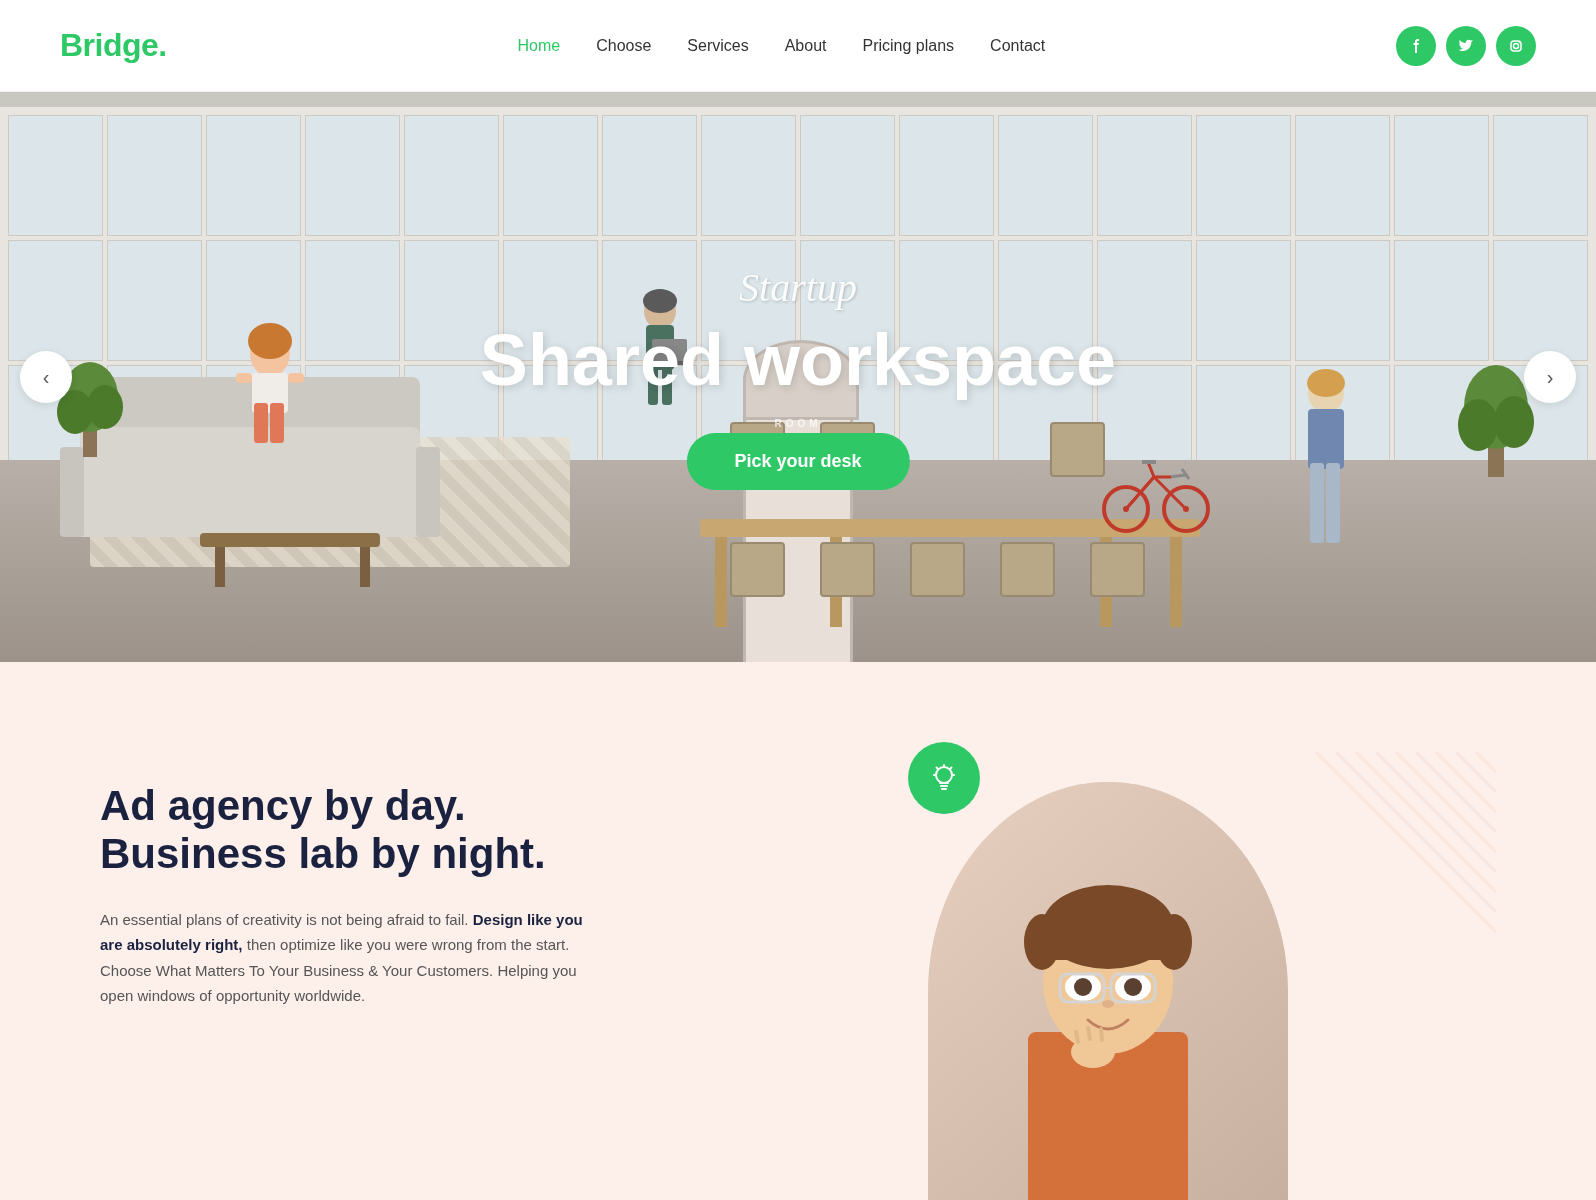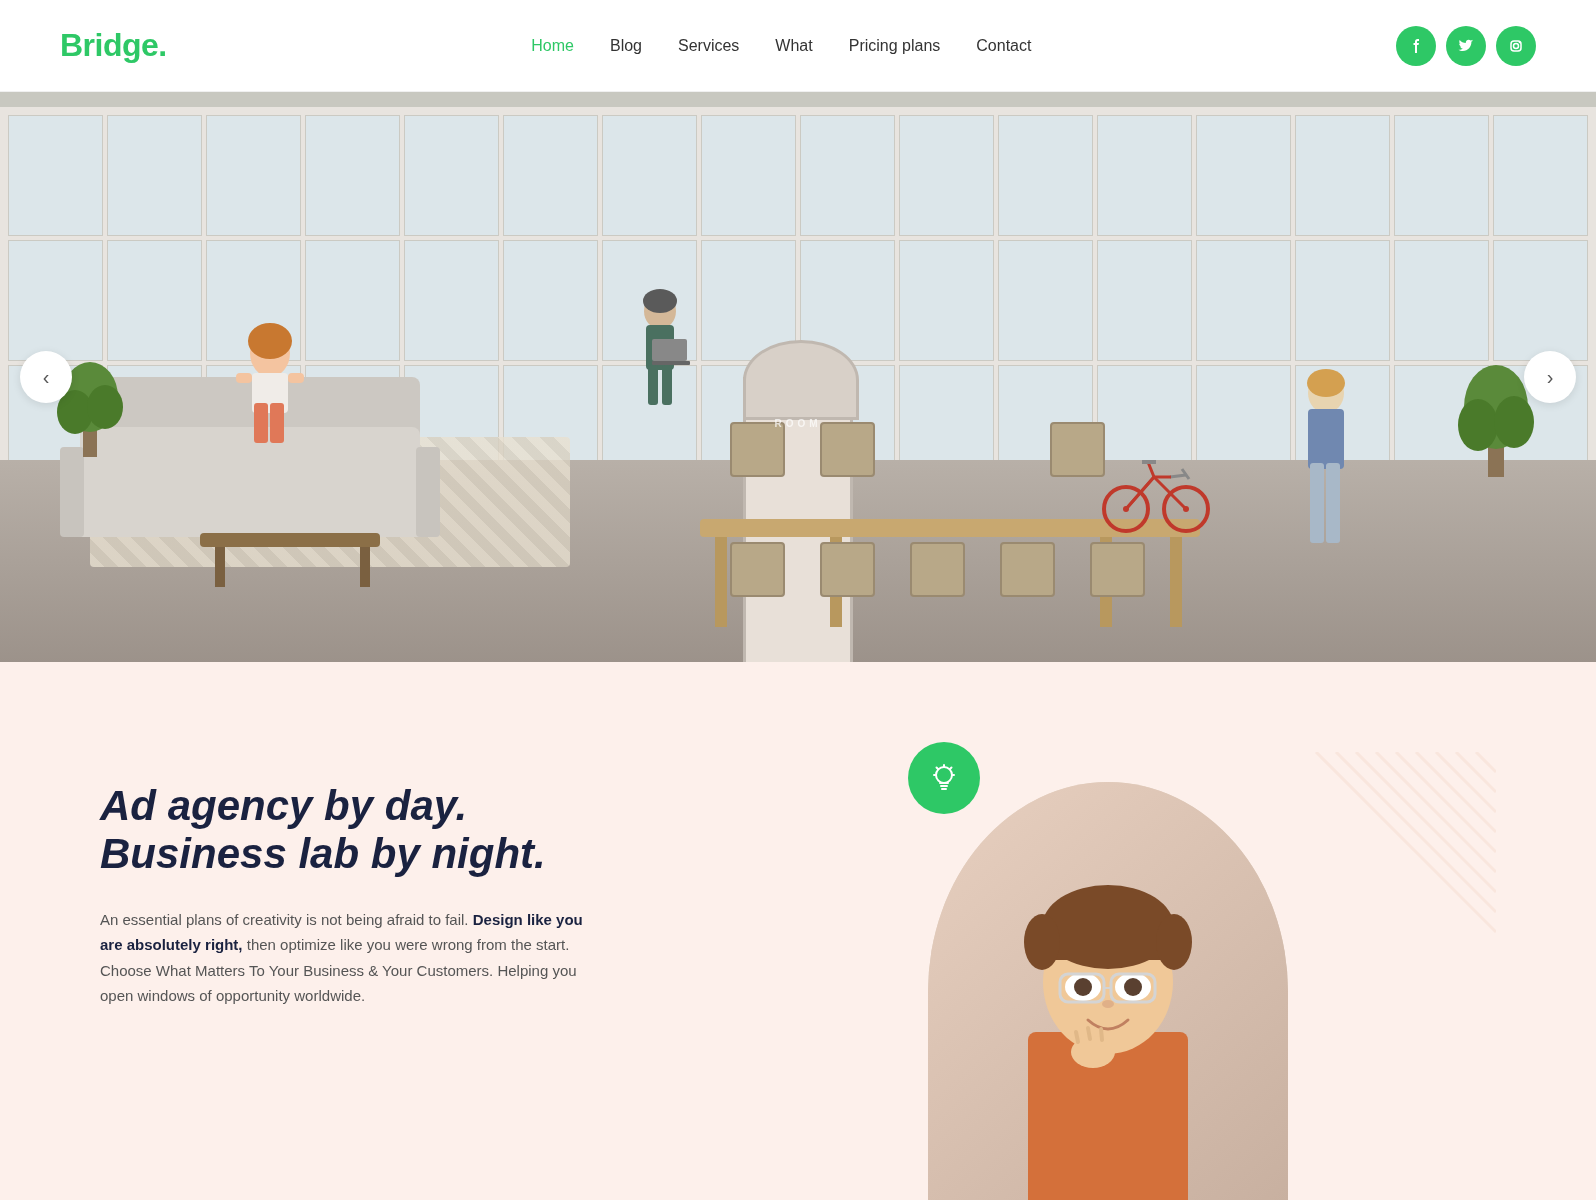--- a/index.html
+++ b/index.html
@@ -326,21 +326,20 @@
       flex: 1;
       max-width: 500px;
       padding-top: 40px;
     }
     .section-heading {
       font-size: 42px;
       font-weight: 800;
       color: #1a2240;
       line-height: 1.15;
       margin-bottom: 28px;
-      font-style: italic;
     }
     .section-body {
       font-size: 15px;
       color: #555;
       line-height: 1.7;
     }
     .section-body strong {
       color: #1a2240;
       font-weight: 700;
     }
@@ -392,23 +391,23 @@
 </head>
 <body>
 
 <header>
   <div class="logo">
     <span>Bridge</span><span style="color:#2ec866">.</span>
   </div>
 
   <nav>
     <a href="#" class="active">Home</a>
-    <a href="#">Blog</a>
+    <a href="#">Choose</a>
     <a href="#">Services</a>
-    <a href="#">What</a>
+    <a href="#">About</a>
     <a href="#">Pricing plans</a>
     <a href="#">Contact</a>
   </nav>
 
   <div class="social-icons">
     <div class="social-icon">
       <svg width="16" height="16" viewBox="0 0 16 16" fill="white">
           <path d="M9.5 3H11V1H9.5C8.1 1 7 2.1 7 3.5V5H5.5V7H7V15H9V7H10.5L11 5H9V3.5C9 3.2 9.2 3 9.5 3Z"></path>
         </svg>
     </div>
@@ -595,20 +594,27 @@
         <rect x="32" y="56" width="35" height="22" rx="2" fill="#888"></rect>
         <rect x="32" y="78" width="38" height="4" rx="1" fill="#666"></rect>
       </svg>
     </div>
 
     <div style="position:absolute; top:50%; left:50%; transform:translate(-50%, -50%) translateY(30px); text-align:center; z-index:5;">
       <span style="font-size:10px; letter-spacing:4px; color:rgba(255,255,255,0.7); font-weight:600;">ROOM</span>
     </div>
   </div>
 
+  <div class="hero-text-overlay">
+    <div class="hero-subtitle">
+      <span style="font-family: Georgia, serif; font-style:italic; font-size:40px; color:rgba(255,255,255,0.92);">Startup</span>
+    </div>
+    <div class="hero-title">Shared workspace</div>
+    <button class="hero-cta">Pick your desk</button>
+  </div>
 
   <div class="carousel-arrow carousel-arrow-left">‹</div>
   <div class="carousel-arrow carousel-arrow-right">›</div>
 </section>
 
 <section class="section-below">
   <div class="section-left">
     <h2 class="section-heading">
       <span>Ad agency by day.</span><br>
       <span>Business lab by night.</span>

